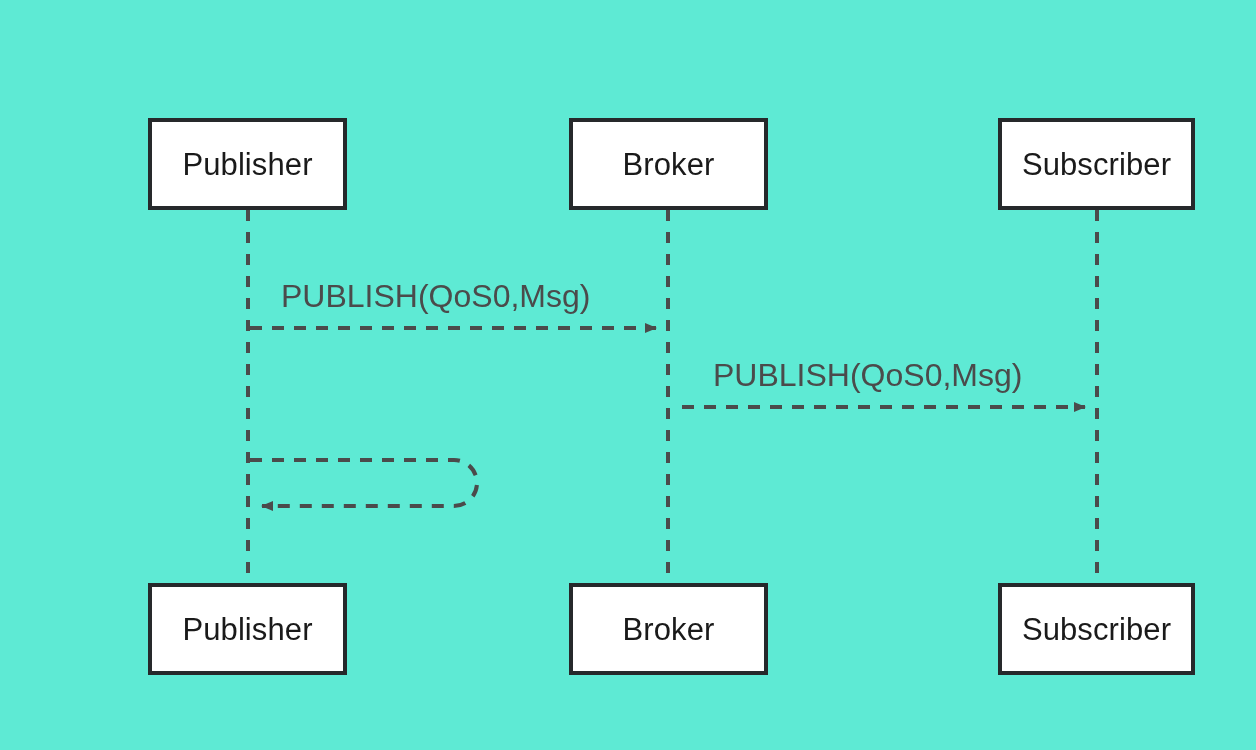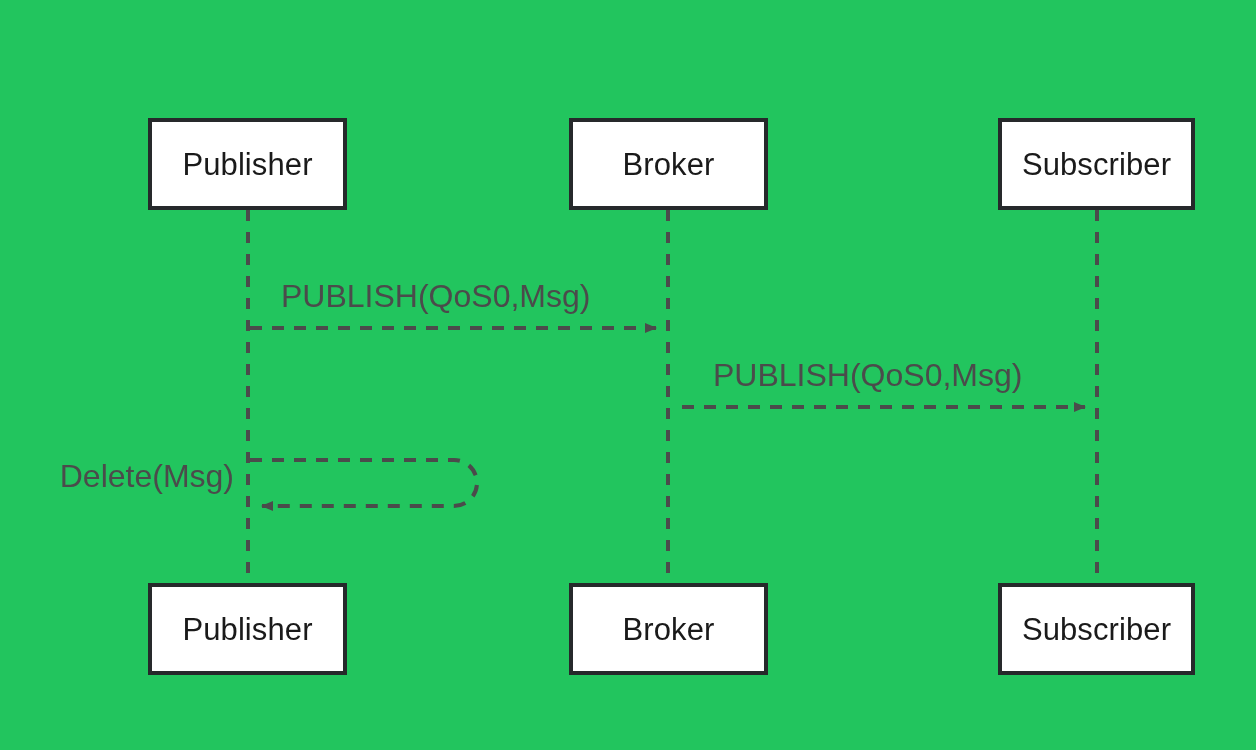--- a/index.html
+++ b/index.html
@@ -7,21 +7,21 @@
     padding: 0;
     background: #000000;
   }
   body {
     font-family: "Liberation Sans", sans-serif;
   }
   #diagram-canvas {
     position: relative;
     width: 1256px;
     height: 750px;
-    background: #22c55e;
+    background: #5eead4;
     overflow: hidden;
   }
   #diagram-svg {
     position: absolute;
     left: 0;
     top: 0;
     width: 1256px;
     height: 750px;
     display: block;
   }
@@ -101,15 +101,14 @@
   </div>
 
   <div class="lifeline-box" style="left:998px; top:583px; width:197px; height:92px;">
     <span class="lifeline-box-label">Subscriber</span>
   </div>
 
   <div class="msg-label" style="left:281px; top:280px;">PUBLISH(QoS0,Msg)</div>
 
   <div class="msg-label" style="left:713px; top:359px;">PUBLISH(QoS0,Msg)</div>
 
-  <div class="msg-label align-right" style="left:0px; top:460px; width:234px;">Delete(Msg)</div>
 
 </div>
 
 </body></html>

